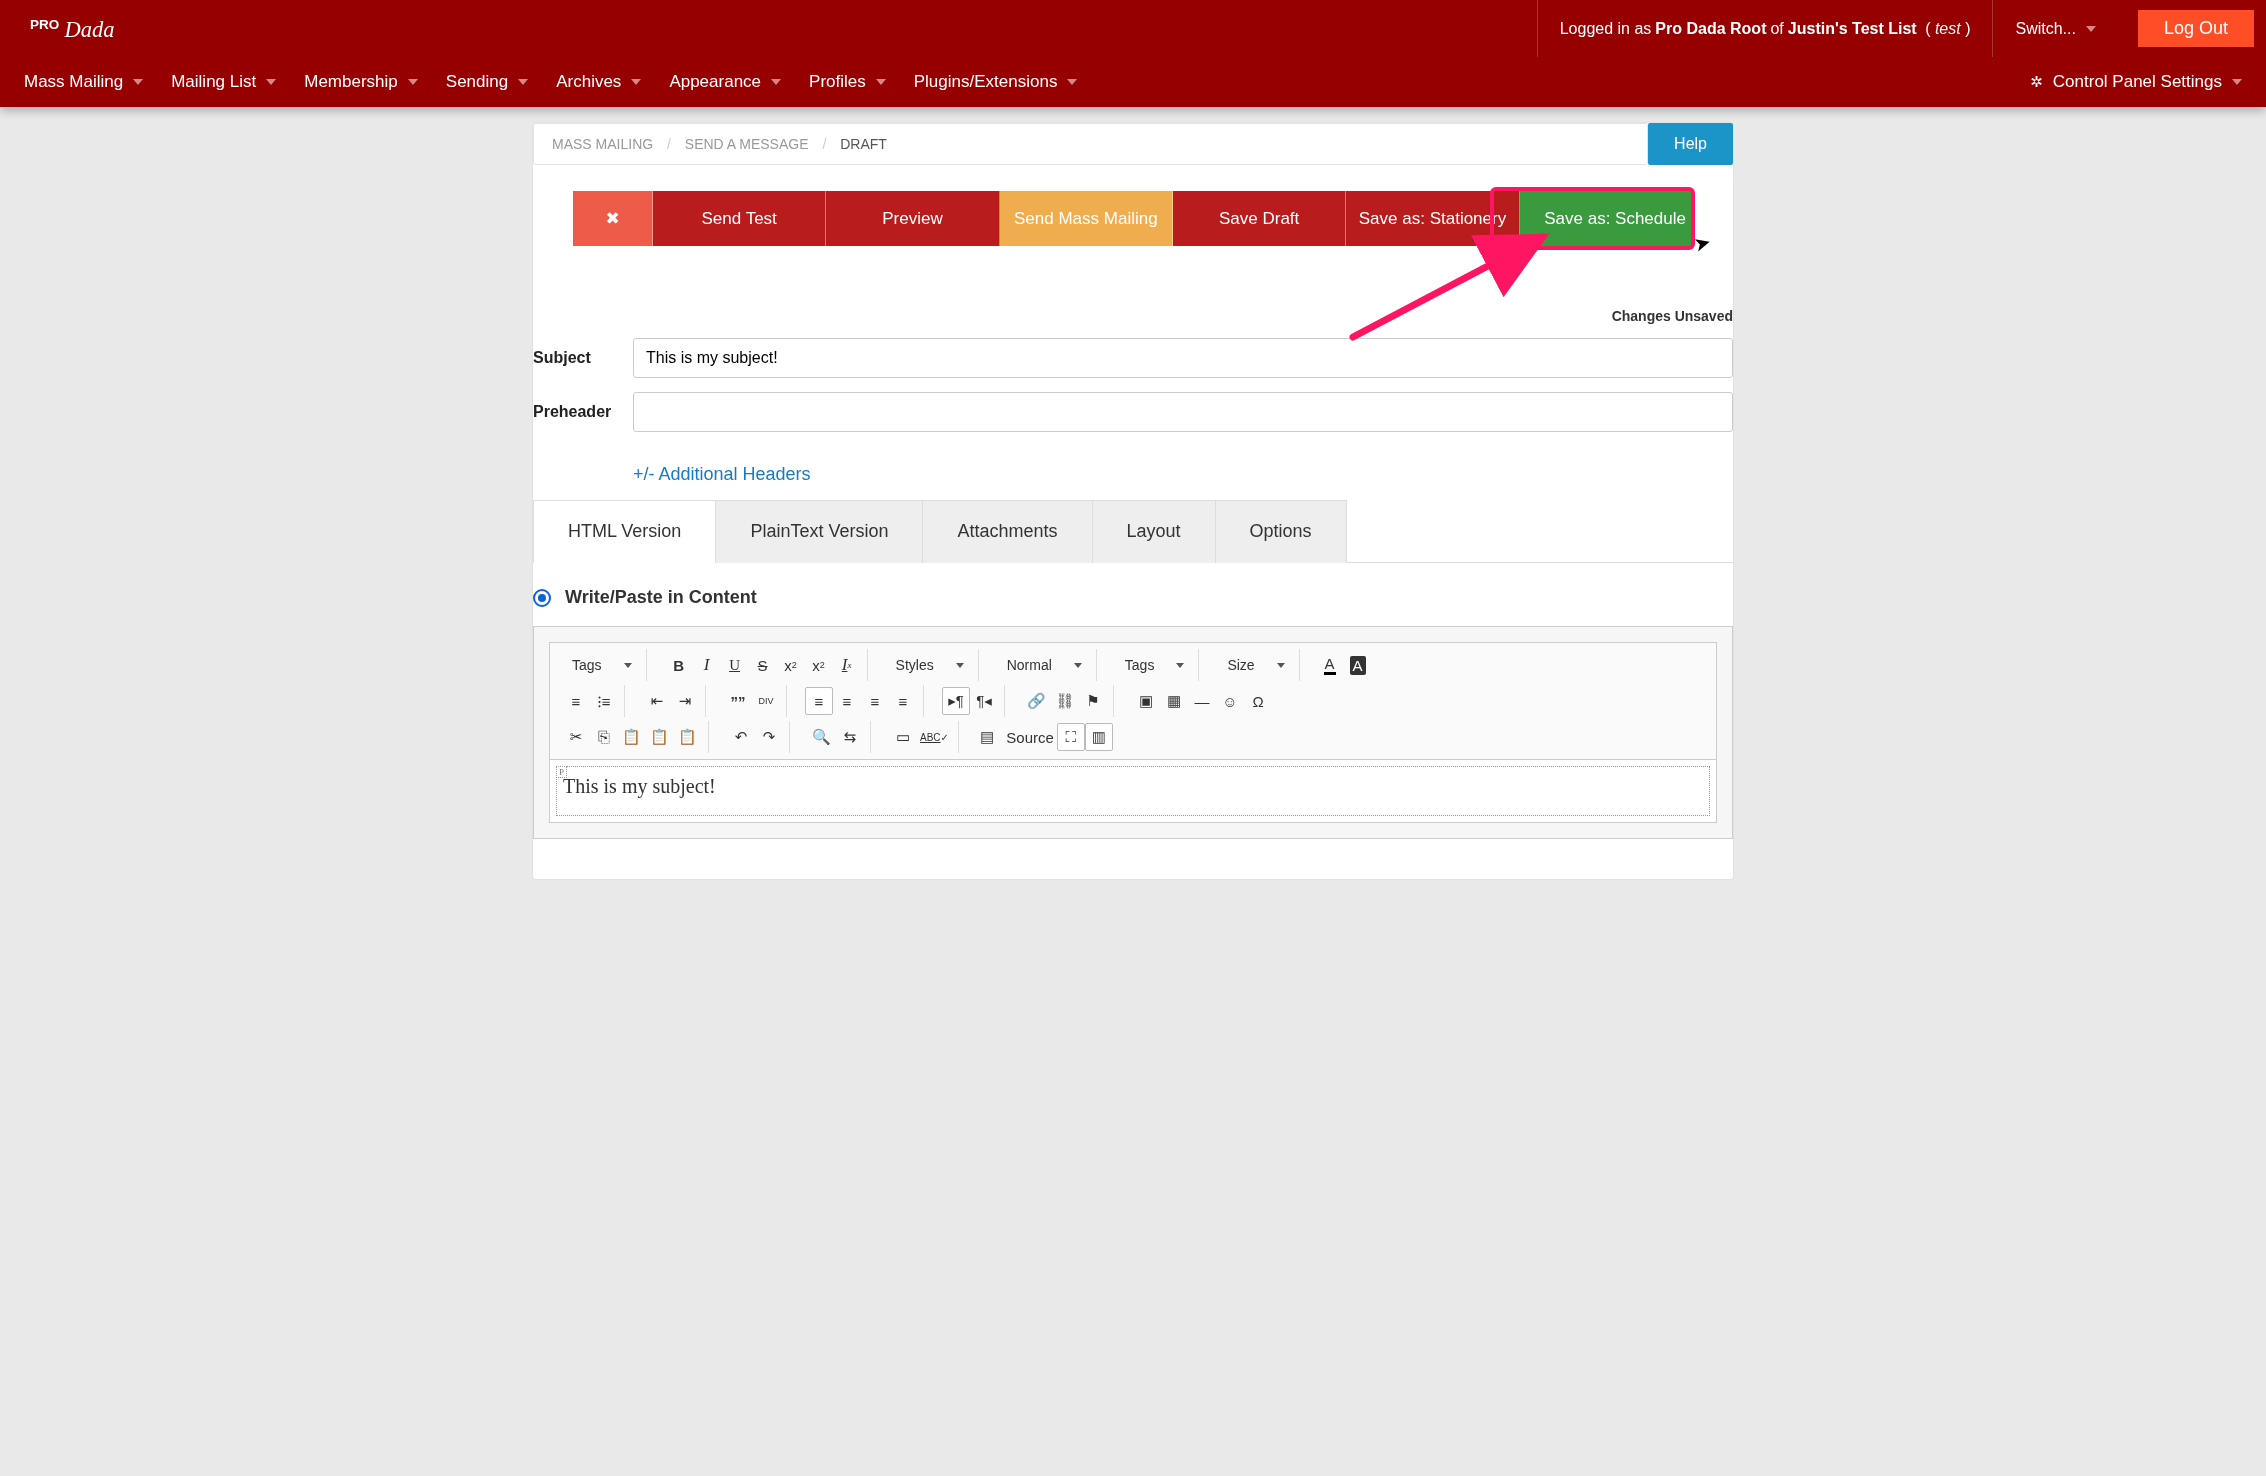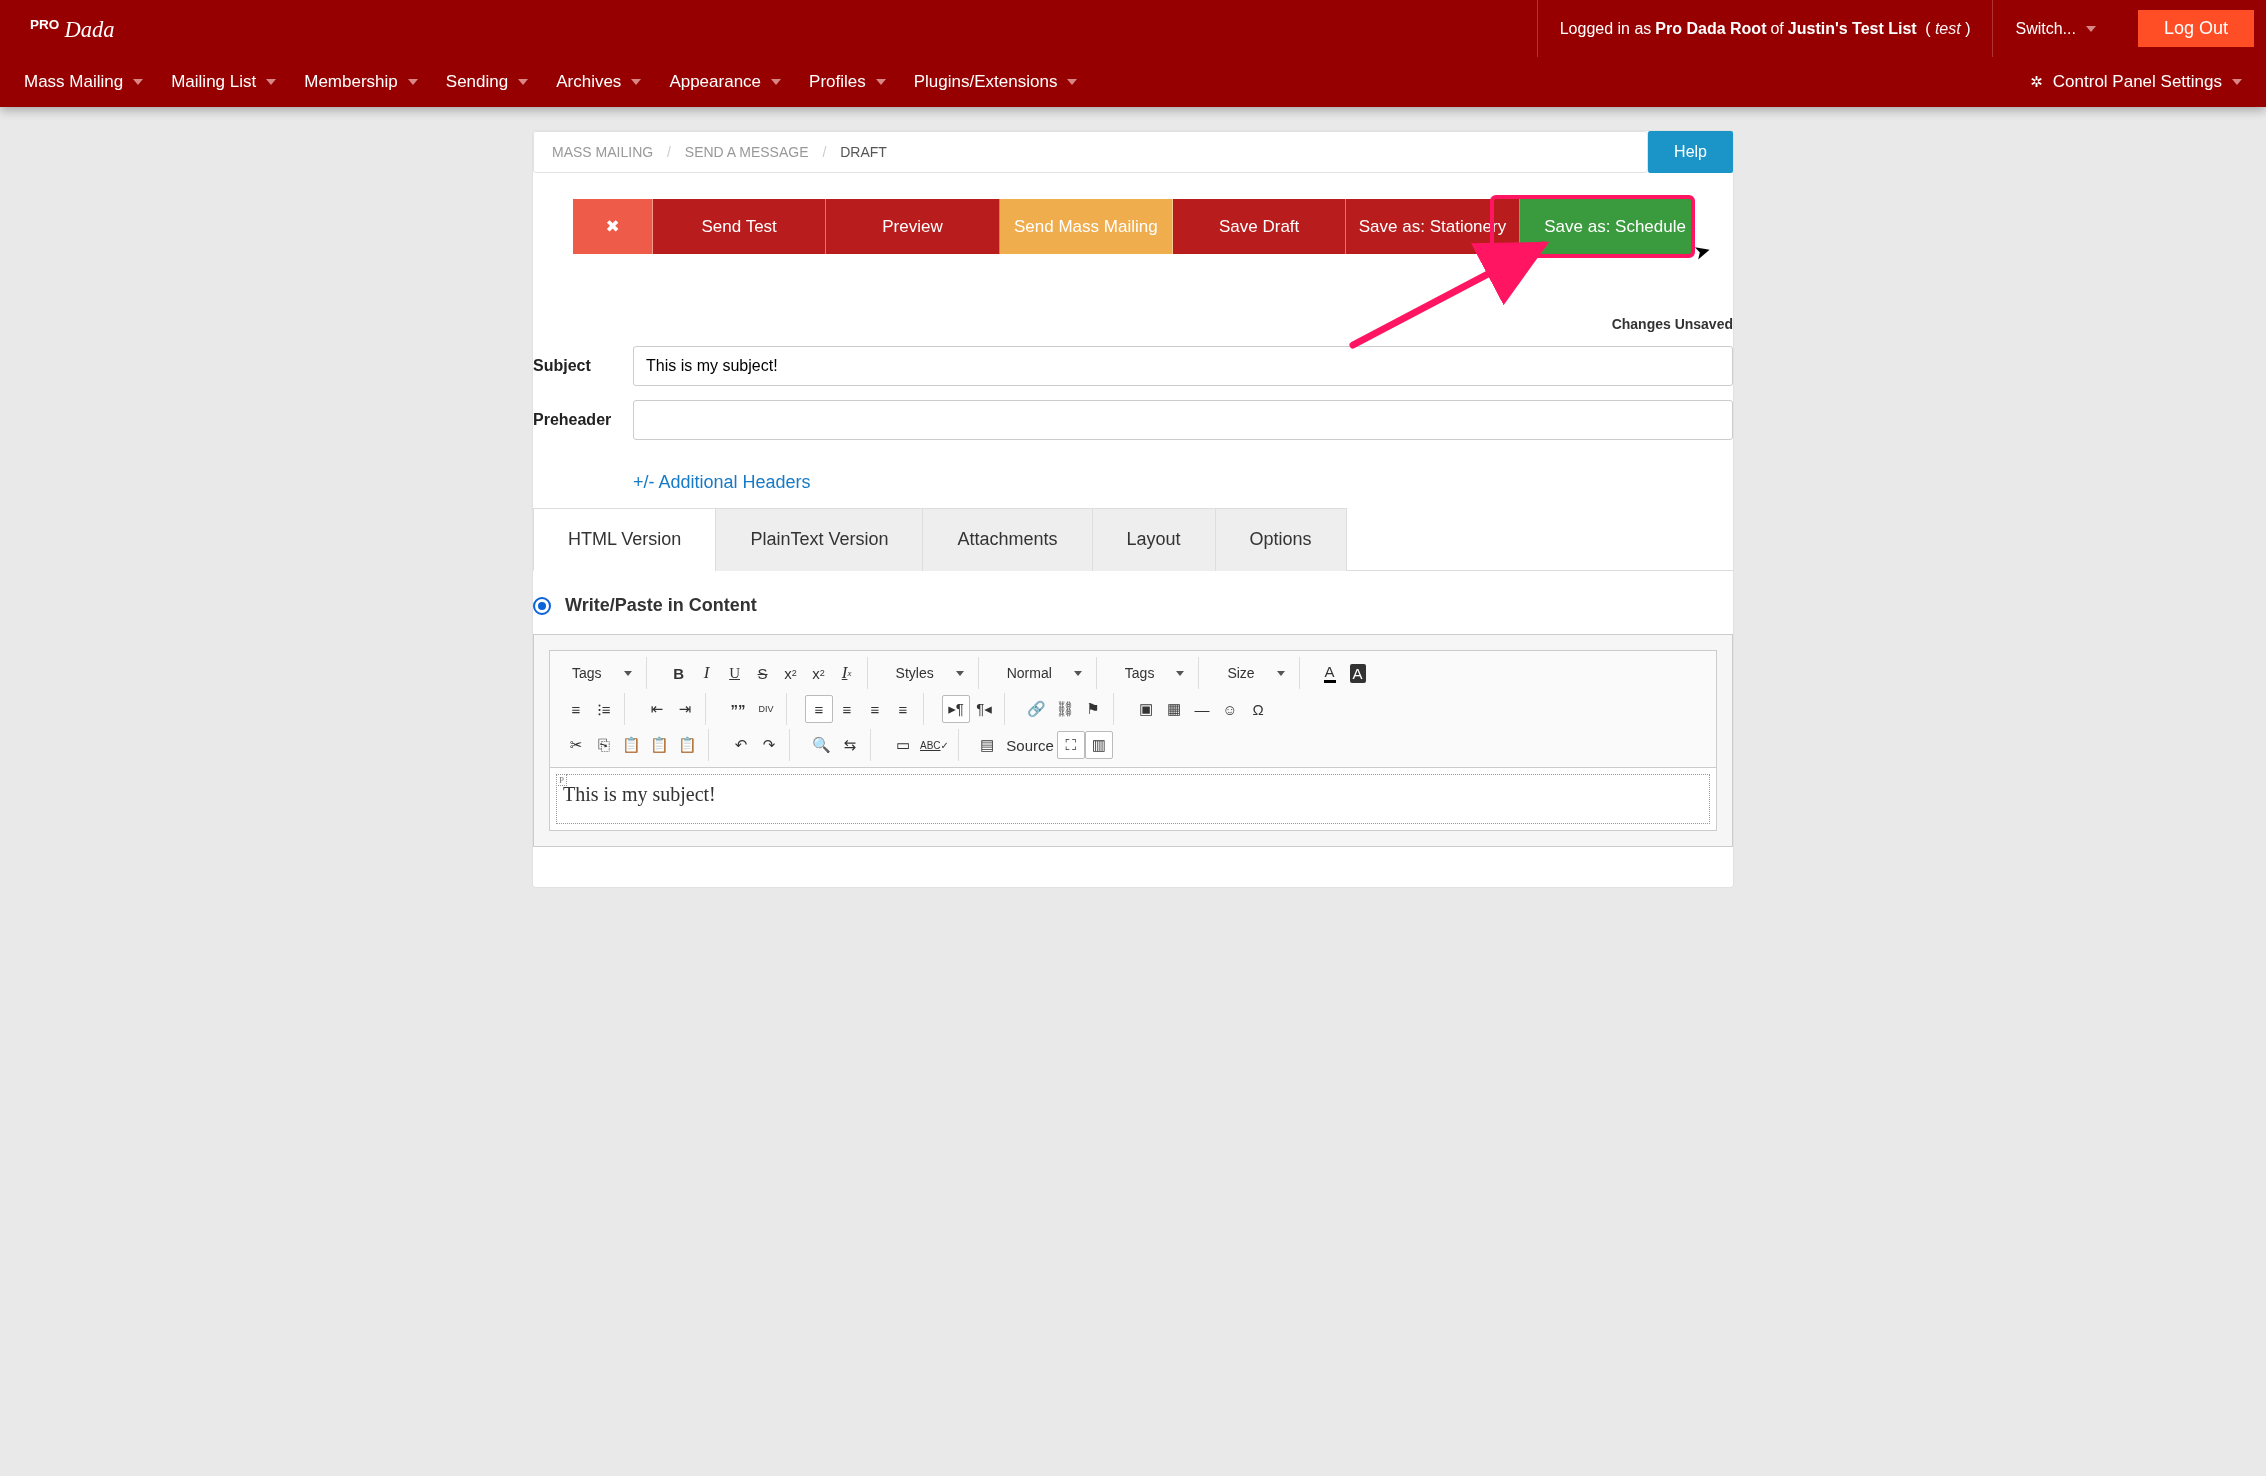--- a/index.html
+++ b/index.html
@@ -17,21 +17,21 @@
   .switch-cell span {margin-right:6px;}
   .logout-btn { background:#ff4e26; color:#fff; padding:8px 26px; font-size:18px; border:none; cursor:pointer; margin-left:14px;}
   
   .topbar-nav { display:flex; padding:0 10px; height:50px; align-items:center;}
   .nav-item { display:flex; align-items:center; color:#fff; font-size:17px; padding:0 14px; height:100%; cursor:pointer; gap:10px;}
   .nav-item.last { margin-left:auto;}
   .caret { width:0;height:0;border-left:5px solid transparent;border-right:5px solid transparent;border-top:6px solid #d98686; }
   .gear-icon { display:inline-block; color:#fff; font-size:15px;}
   
   
-  .page { max-width:1230px; margin:8px auto; padding:16px 15px 40px; }
+  .page { max-width:1230px; margin:0 auto; padding:16px 15px 40px; }
   .card { background:#fff; border-radius:3px; margin-top:0; position:relative; padding-bottom:40px; box-shadow:0 0 0 1px rgba(0,0,0,.03);}
   
   .crumb-row { display:flex; align-items:stretch; padding:0;}
   .breadcrumb { flex:1; margin:0; border:1px solid #e3e3e3; border-radius:3px; padding:12px 18px; font-size:14px; color:#999; background:#fff;}
   .breadcrumb span.sep { margin:0 10px; color:#ccc;}
   .breadcrumb .active { color:#555;}
   .help-btn { background:#1b95c8; color:#fff; border:none; padding:0 26px; font-size:16px; margin-left:auto; cursor:pointer; border-radius:2px;}
   
   .help-wrap { margin-left:auto; display:flex;}
   

